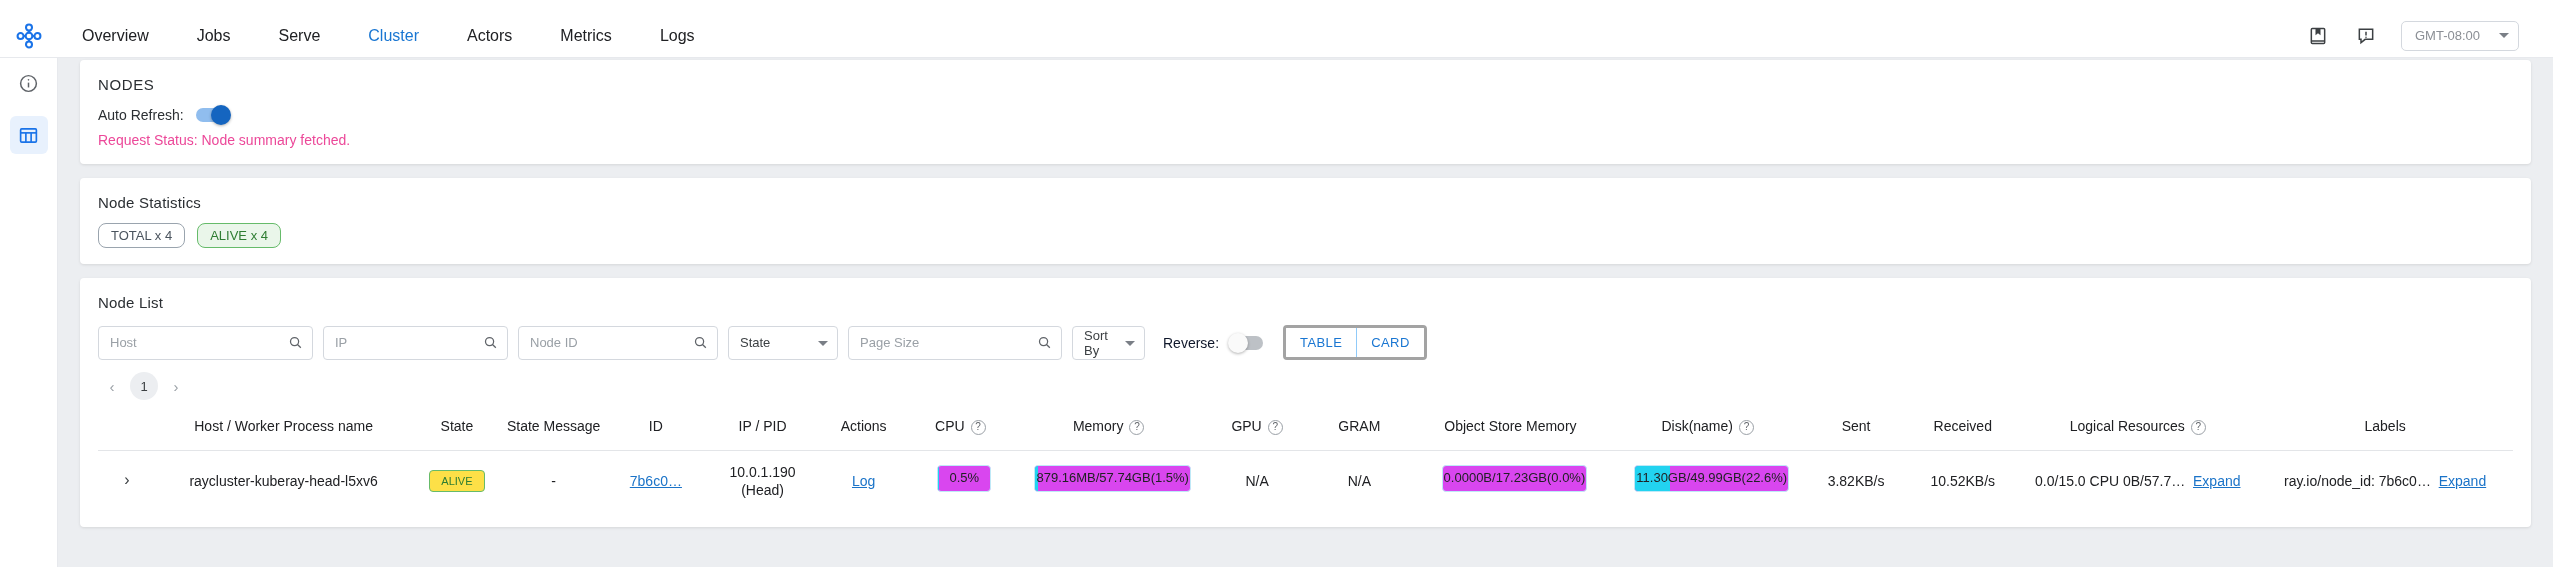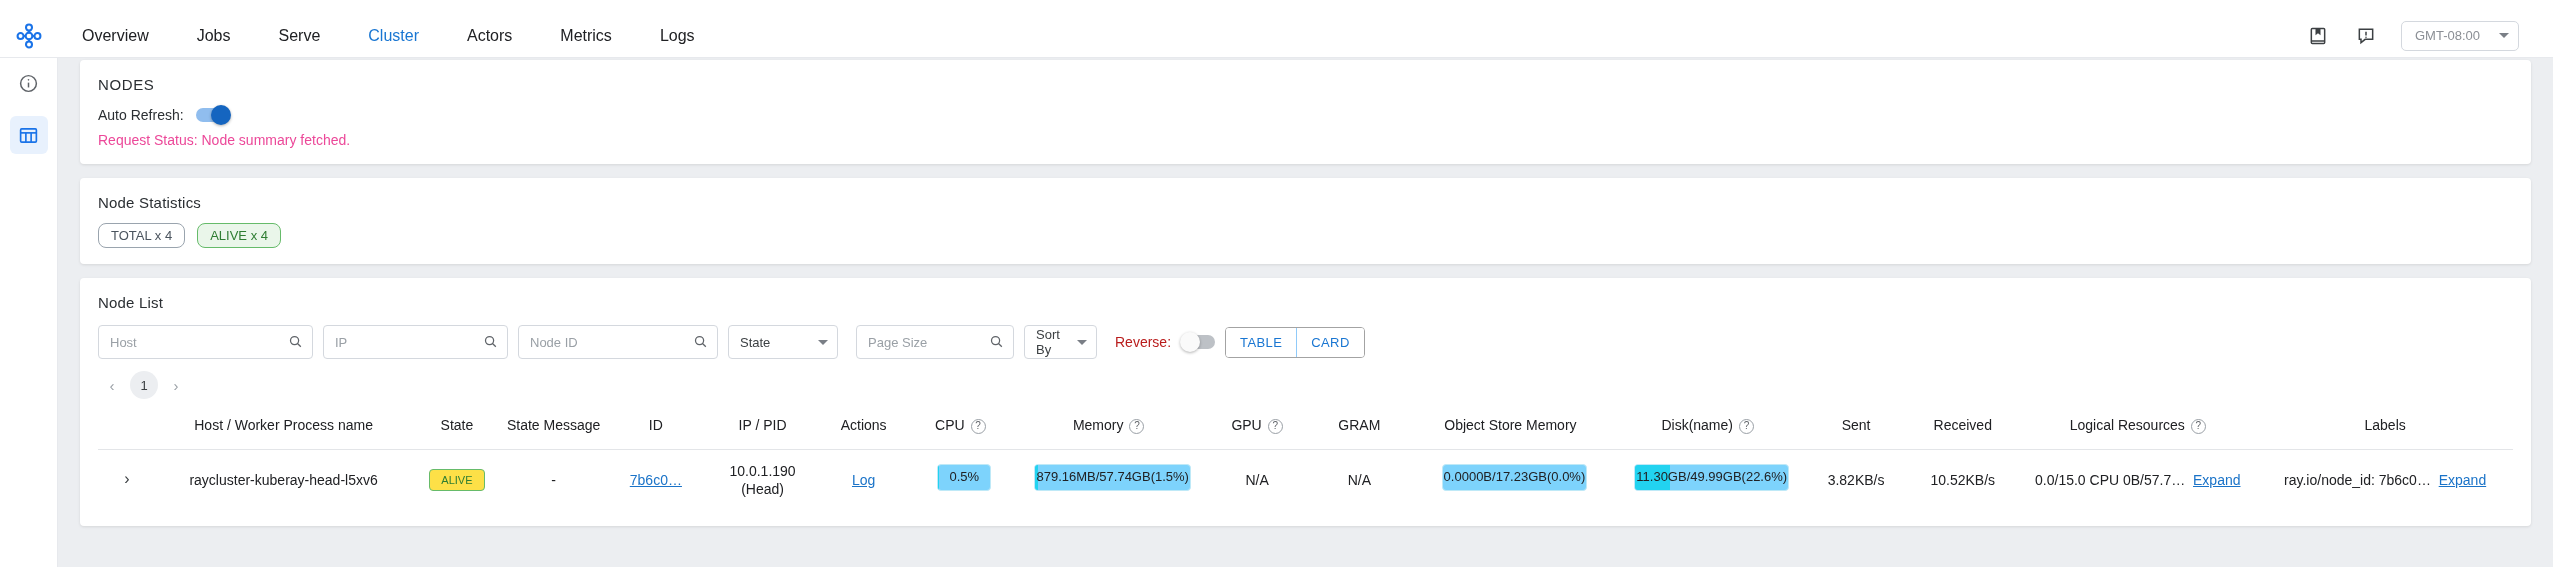--- a/index.html
+++ b/index.html
@@ -125,32 +125,33 @@
     border: 1px solid #d4d8de; border-radius: 4px;
     background: #fff; display: flex; align-items: center;
     padding: 0 32px 0 11px; font-size: 13px; color: #9aa0a6;
     cursor: text;
   }
   .field .sicon { position: absolute; right: 9px; top: 8px; color: #5f6368; }
   .field.w1 { width: 215px; }
   .field.w2 { width: 185px; }
   .field.w3 { width: 200px; }
   .field.sel { width: 110px; padding-right: 24px; cursor: pointer; color: #3c4043; }
-  .field.w4 { width: 158px; margin-left: 8px; }
+  .field.w4 { width: 214px; }
   .field.sortby { width: 73px; padding-right: 24px; cursor: pointer; color: #3c4043; }
   .field .dcaret {
     position: absolute; right: 9px; top: 14px;
     width: 0; height: 0;
     border-left: 5px solid transparent;
     border-right: 5px solid transparent;
     border-top: 5px solid #7a7f86;
   }
-  .rev-lbl { font-size: 14px; color: #b91c1c; margin-left: 8px; }
+  .rev-lbl { font-size: 14px; color: #0f172a; margin-left: 8px; }
   .seg {
-    display: flex; border: 1px solid #a3a3a3; border-radius: 4px; overflow: hidden;
+    display: flex; border: 3px solid #a3a3a3; border-radius: 4px; overflow: hidden;
+    margin-left: 10px;
   }
   .seg div {
     font-size: 13px; color: #1976d2; padding: 7px 14px;
     cursor: pointer; background: #fff; letter-spacing: .4px;
   }
   .seg div + div { border-left: 1px solid #90caf9; }
 
   
   .pager { display: flex; align-items: center; gap: 4px; margin-top: 12px; }
   .pg-arrow {
@@ -187,21 +188,21 @@
   .state-pill {
     display: inline-block; border: 1px solid #66bb6a; color: #2e7d32;
     background: #fde047; border-radius: 4px; padding: 3px 11px; font-size: 11px;
   }
   a.lk { color: #1a73c8; text-decoration: underline; cursor: pointer; }
 
   
   .pbar {
     position: relative; display: inline-block;
     border: 1px solid #bfe9f7; border-radius: 4px;
-    background: #7dd3fc; overflow: hidden; min-width: 54px;
+    background: #d946ef; overflow: hidden; min-width: 54px;
     padding: 4px 1px; font-size: 13px; color: #202124; white-space: nowrap; margin-left: 8px;
   }
   .pbar .fill {
     position: absolute; left: 0; top: 0; bottom: 0;
     background: #22d3f0;
   }
   .pbar .ptxt { position: relative; z-index: 2; }
 </style>
 </head>
 <body>

